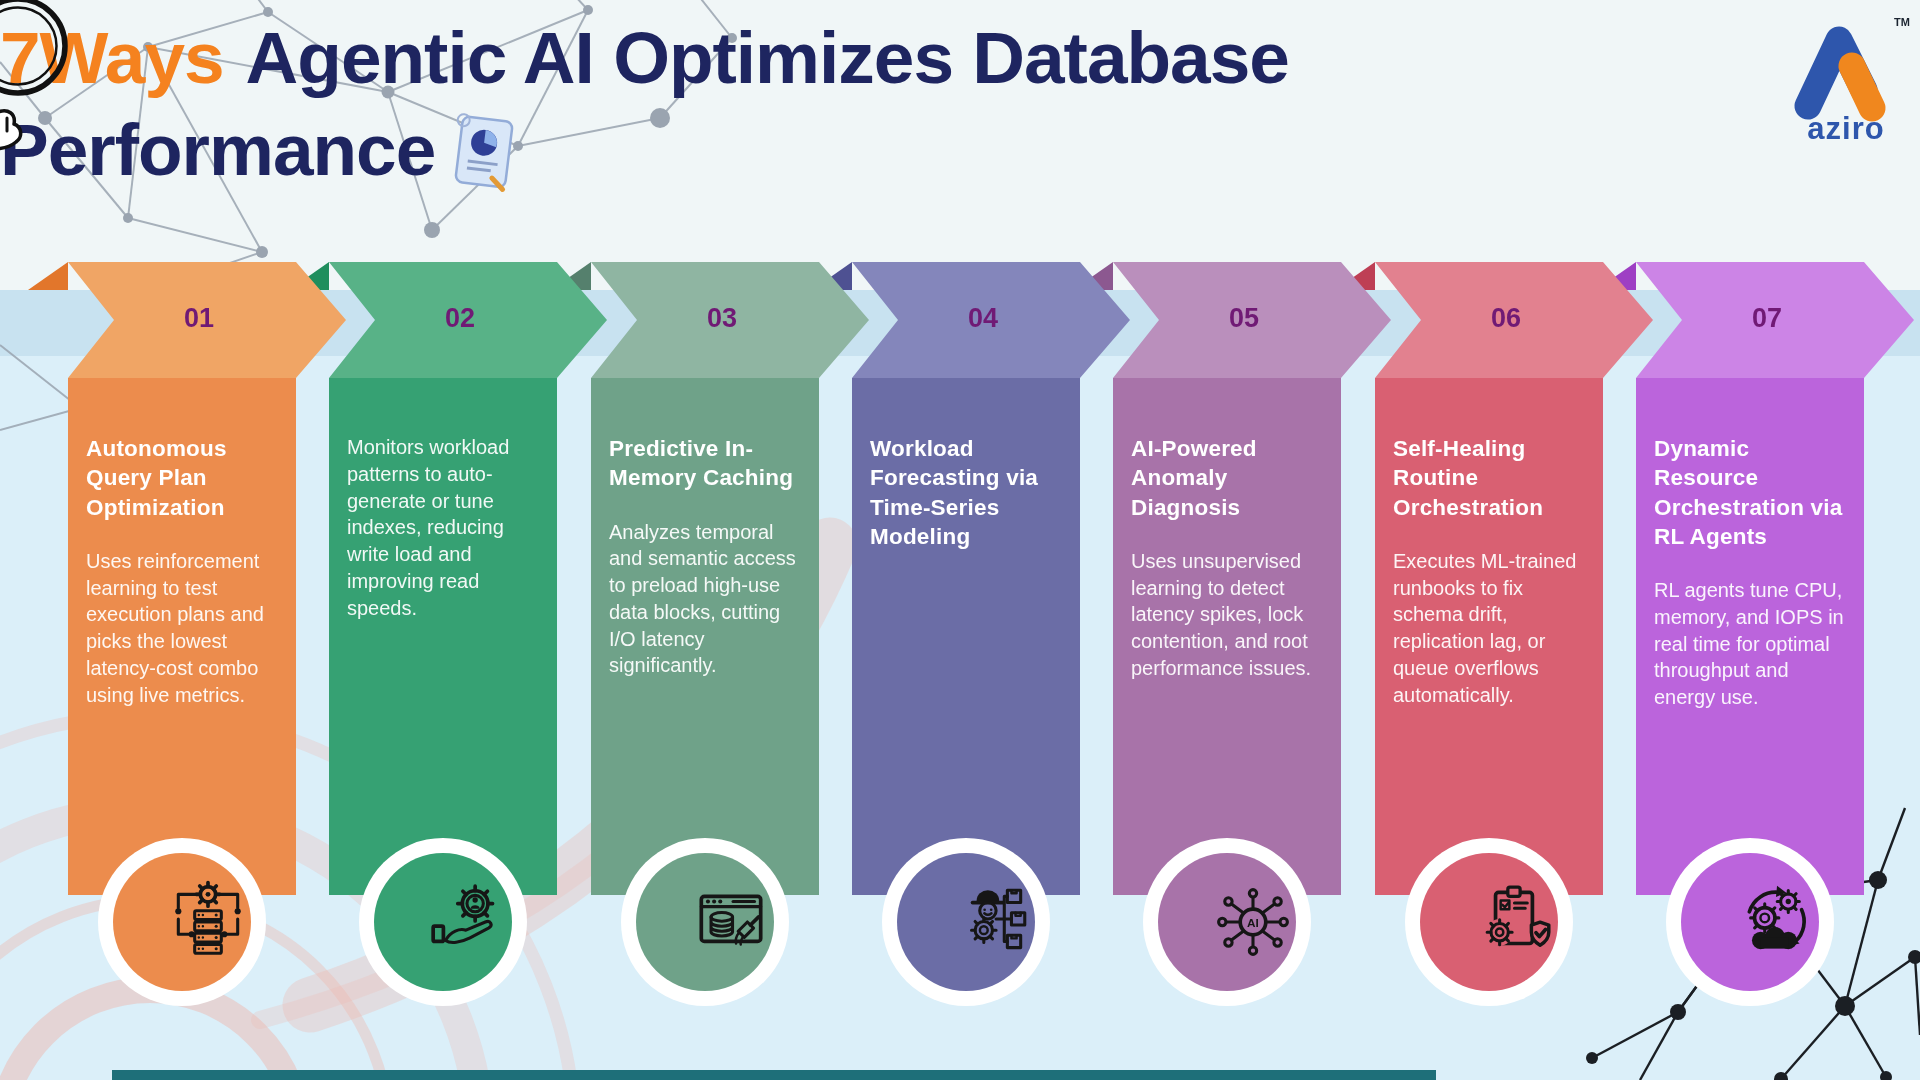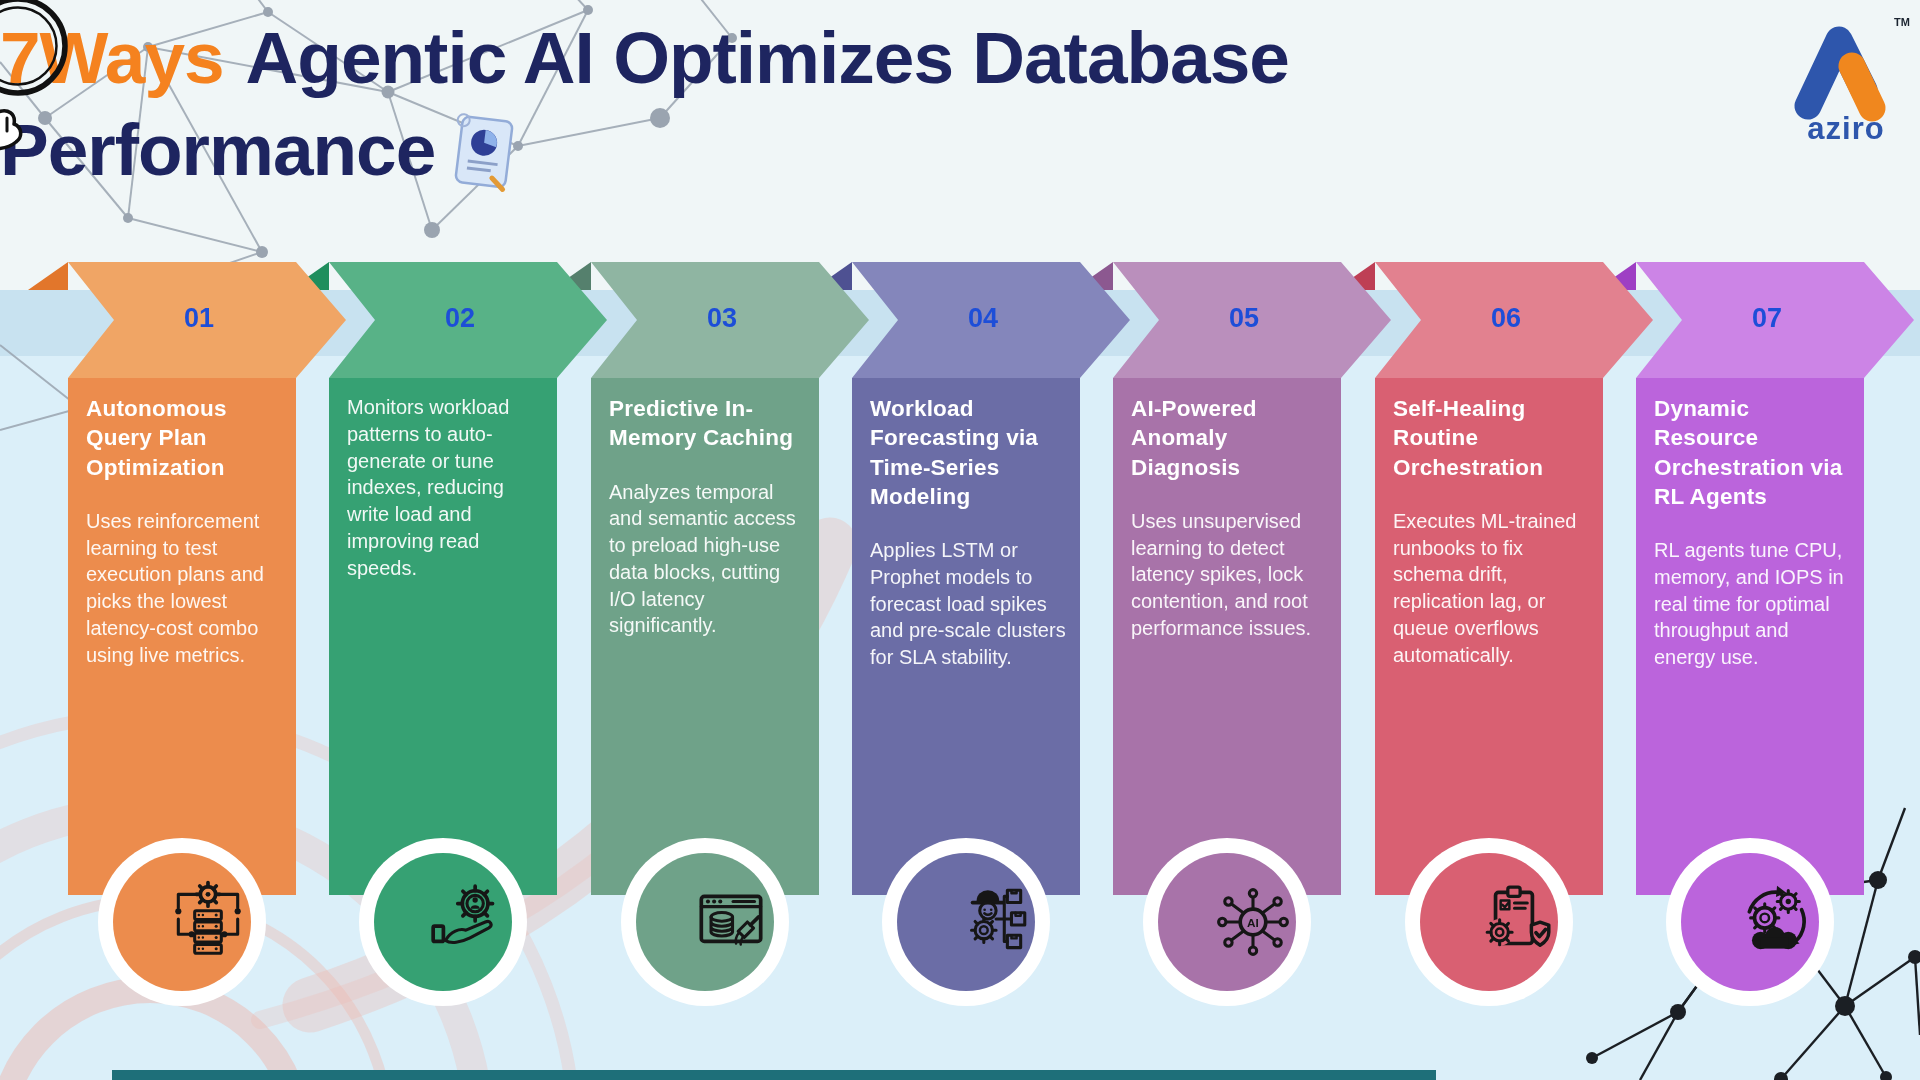--- a/index.html
+++ b/index.html
@@ -20,23 +20,23 @@
   .seven{position:relative;display:inline-block}
   .mag{position:absolute;left:-46px;top:-26px;overflow:visible}
   .rest{margin-left:22px}
   .ricon{vertical-align:-18px;margin-left:10px}
   .logo{position:absolute;top:10px;right:6px;z-index:8}
 
   
   .col{position:absolute;top:262px;width:228px;height:860px}
   .banner{position:absolute;left:-44px;top:0;overflow:visible}
   .num{position:absolute;top:41px;left:0;width:100%;text-align:center;font-size:27px;
-       font-weight:bold;color:#1d4ed8;padding-left:34px}
+       font-weight:bold;color:#701a75;padding-left:34px}
   .card{position:absolute;top:116px;left:0;width:228px;height:517px;background:var(--card);
-        padding:16px 13px 0 18px;color:#fff}
+        padding:56px 13px 0 18px;color:#fff}
   .card h3{font-size:22.5px;line-height:1.3;margin-bottom:26px;font-weight:bold;letter-spacing:.2px}
   .card p{font-size:20px;line-height:1.34;color:rgba(255,255,255,.93)}
   .bub{position:absolute;top:576px;left:30px;width:168px;height:168px;border-radius:50%;
        background:#fff;display:flex;align-items:center;justify-content:center}
   .bub-in{width:138px;height:138px;border-radius:50%;background:var(--card);
           display:flex;align-items:center;justify-content:flex-end}
 
   
   .st{fill:none;stroke:#161616;stroke-width:3.6px;stroke-linecap:round;stroke-linejoin:round}
   .st3{fill:none;stroke:#161616;stroke-width:3px;stroke-linecap:round;stroke-linejoin:round}
@@ -262,21 +262,20 @@
   </div>
 
   <div class="col" style="left: 852px; z-index: 24; --banner: #8486BB; --fold: #4E5192; --card: #6B6DA6;">
     <svg class="banner" width="330" height="116" viewBox="0 0 330 116">
       <polygon points="44,0 4,28 44,28" style="fill:var(--fold)"></polygon>
       <polygon points="44,0 272,0 322,58 272,116 44,116 90,58" style="fill:var(--banner)"></polygon>
     </svg>
     <div class="num">04</div>
     <div class="card">
       <h3>Workload Forecasting via Time-Series Modeling</h3>
-      <p>Applies LSTM or Prophet models to forecast load spikes and pre-scale clusters for SLA stability.</p>
     </div>
     <div class="bub">
       <div class="bub-in">
         <svg width="86" height="86" viewBox="0 0 84 84">
           <path class="fl" d="M27 21 A11 10 0 0 1 49 21 L49 23 L27 23 Z"></path>
           <line class="st" x1="23" y1="23" x2="53" y2="23"></line>
           <circle class="st3" cx="38" cy="31" r="8"></circle>
           <circle class="fl" cx="34.8" cy="30" r="1.3"></circle>
             <circle class="fl" cx="41.2" cy="30" r="1.3"></circle>
           <path class="st2" d="M34.5 33.5 Q38 36.5 41.5 33.5"></path>

